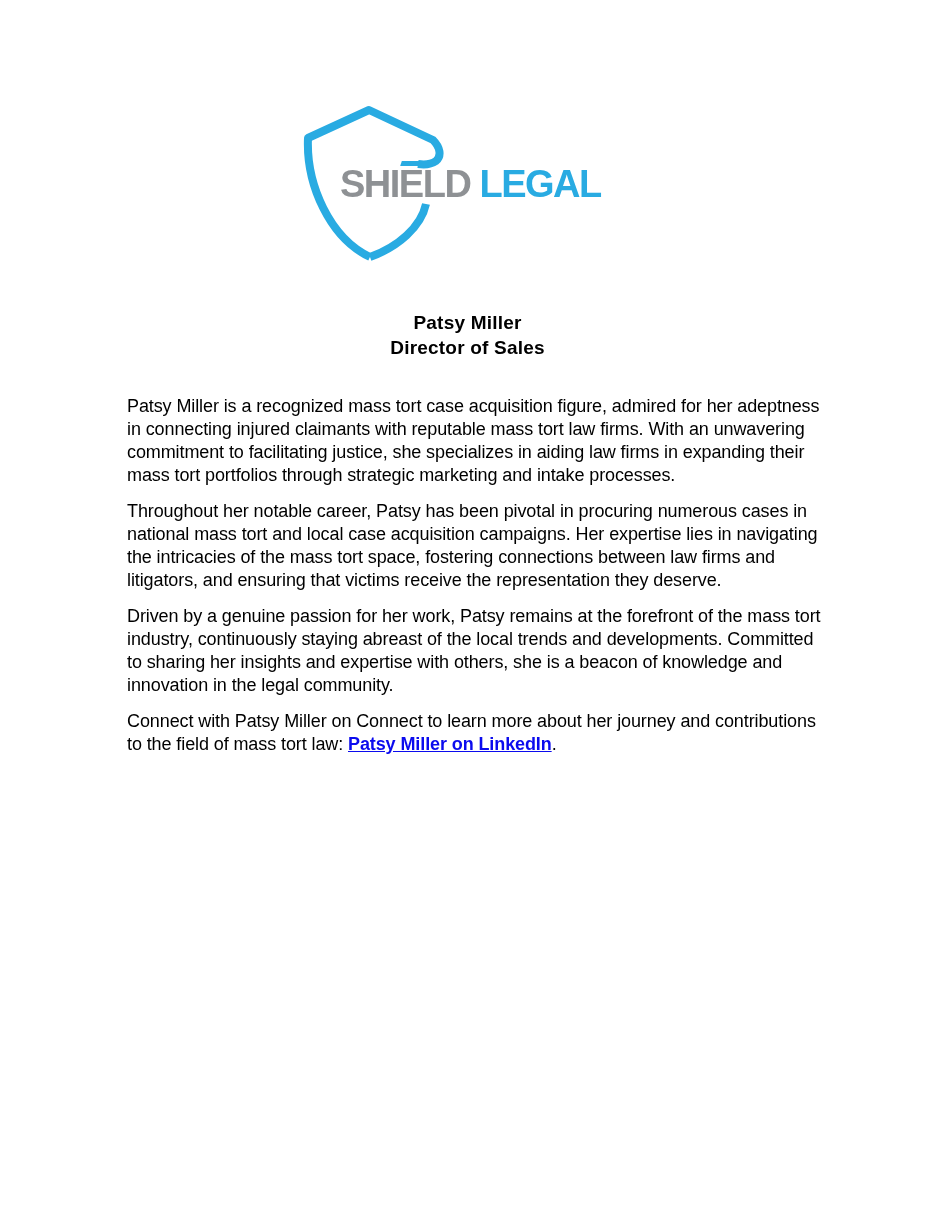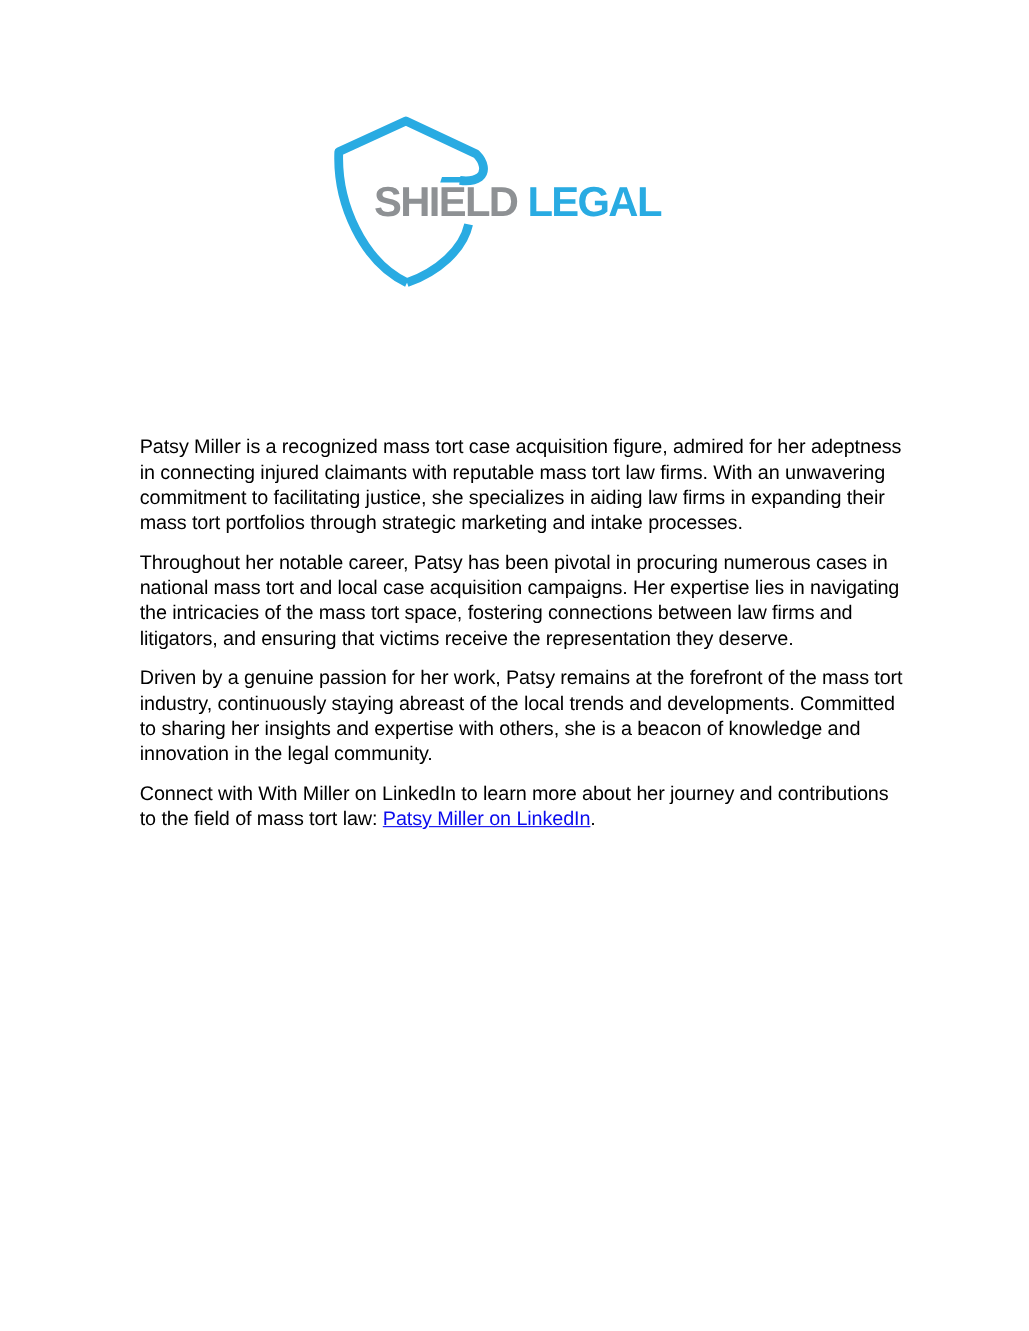--- a/index.html
+++ b/index.html
@@ -84,39 +84,44 @@
     width: 716px;
     font-size: 18px;
     line-height: 23px;
     letter-spacing: -0.1px;
   }
   .content p { margin: 0 0 13px 17px; }
   a.text-link {
     color: var(--link);
     text-decoration: underline;
     cursor: pointer;
+    font-weight: bold;
   }
 </style>
 </head>
 <body>
 
 <div class="page">
 
   <div class="logo">
     <svg width="180" height="170" viewBox="0 0 180 170" fill="none" stroke="#29ABE2" stroke-width="8" stroke-linejoin="round" stroke-linecap="butt">
       <path d="M 128 64 C 135 65 141 64.5 146 61 C 152 56 150 47 143 40 L 79 10 L 18 38 C 16 85 40 138 80 157"></path>
       <path d="M 136 104 C 131 127 108 147 80 157"></path>
     </svg>
     <div class="wordmark">
       <span class="wm-shield"><span>SHI</span><span class="logo-e">E</span><span>LD</span></span>
       <span class="wm-legal">LEGAL</span>
     </div>
   </div>
 
+  <div class="heading">
+    <div>Patsy Miller</div>
+    <div>Director of Sales</div>
+  </div>
 
   <div class="content">
     <p>Patsy Miller is a recognized mass tort case acquisition figure, admired for her adeptness in connecting injured claimants with reputable mass tort law firms. With an unwavering commitment to facilitating justice, she specializes in aiding law firms in expanding their mass tort portfolios through strategic marketing and intake processes.</p>
     <p>Throughout her notable career, Patsy has been pivotal in procuring numerous cases in national mass tort and local case acquisition campaigns. Her expertise lies in navigating the intricacies of the mass tort space, fostering connections between law firms and litigators, and ensuring that victims receive the representation they deserve.</p>
     <p>Driven by a genuine passion for her work, Patsy remains at the forefront of the mass tort industry, continuously staying abreast of the local trends and developments. Committed to sharing her insights and expertise with others, she is a beacon of knowledge and innovation in the legal community.</p>
-    <p><span>Connect with With Miller on LinkedIn to learn more about her journey and contributions to the field of mass tort law: </span><a class="text-link">Patsy Miller on LinkedIn</a><span>.</span></p>
+    <p><span>Connect with Patsy Miller on Connect to learn more about her journey and contributions to the field of mass tort law: </span><a class="text-link">Patsy Miller on LinkedIn</a><span>.</span></p>
   </div>
 
 </div>
 
 </body></html>

